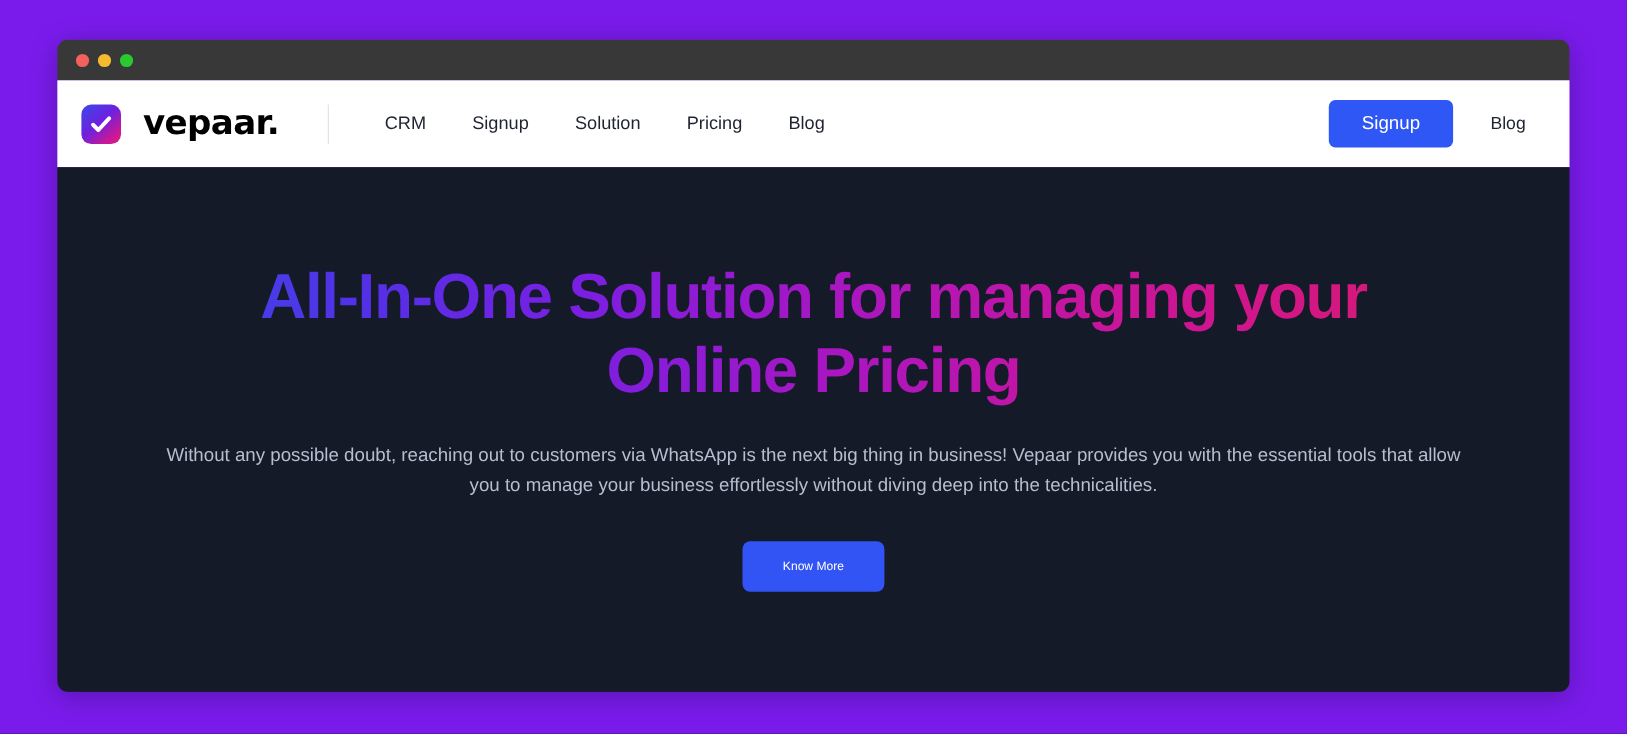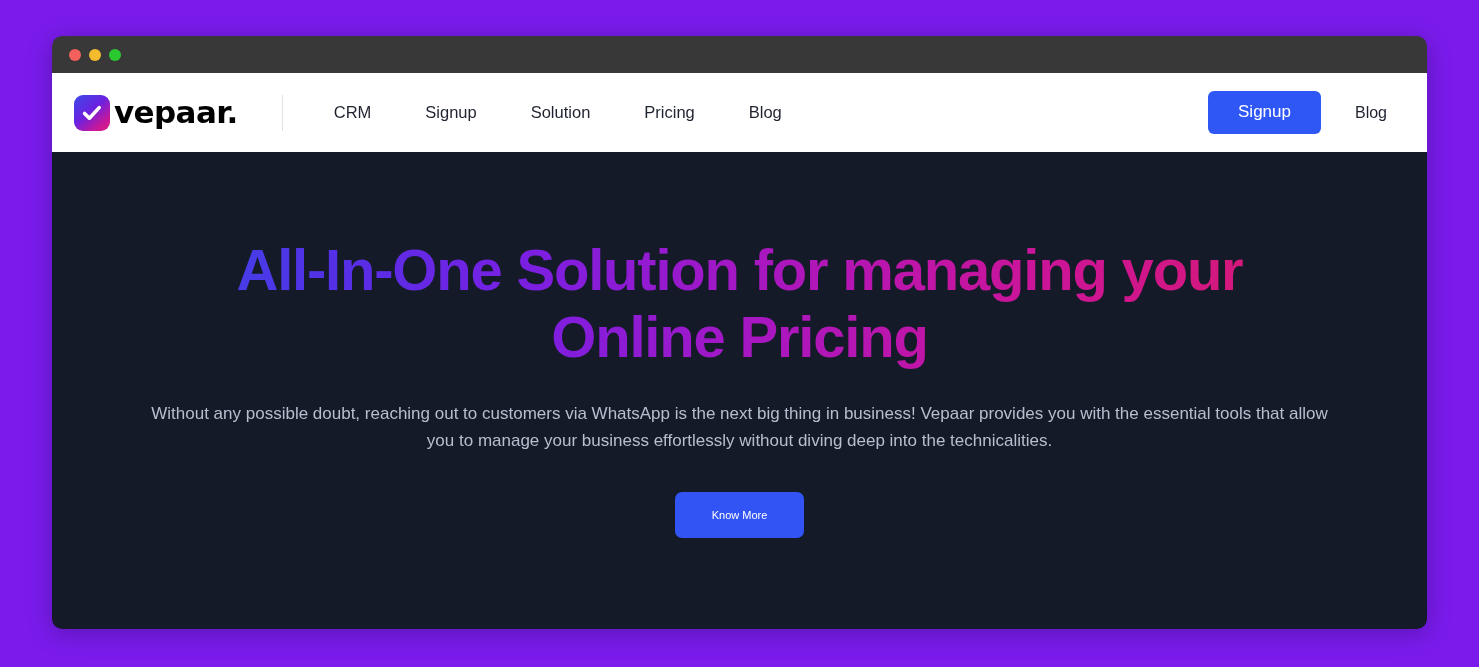--- a/index.html
+++ b/index.html
@@ -62,21 +62,21 @@
     height: 79px;
     flex: 0 0 79px;
     display: flex;
     align-items: center;
     padding: 0 22px 0 16px;
   }
 
   .brand {
     display: flex;
     align-items: center;
-    gap: 4px;
+    gap: 20px;
     padding-left: 6px;
   }
 
   .brand-mark {
     width: 36px;
     height: 36px;
     border-radius: 9px;
     background: linear-gradient(140deg, #3b49e8 0%, #6b22e0 45%, #c5189b 78%, #e01d82 100%);
     display: flex;
     align-items: center;
@@ -99,21 +99,21 @@
     height: 36px;
     background: #e2e2e6;
     margin-left: 44px;
     margin-right: 0;
     flex: 0 0 1px;
   }
 
   .main-nav {
     display: flex;
     align-items: center;
-    gap: 12px;
+    gap: 0;
     margin-left: 30px;
   }
 
   .nav-link {
     font-size: 16.5px;
     color: #1f2330;
     text-decoration: none;
     padding: 8px 21px;
     white-space: nowrap;
     cursor: pointer;

